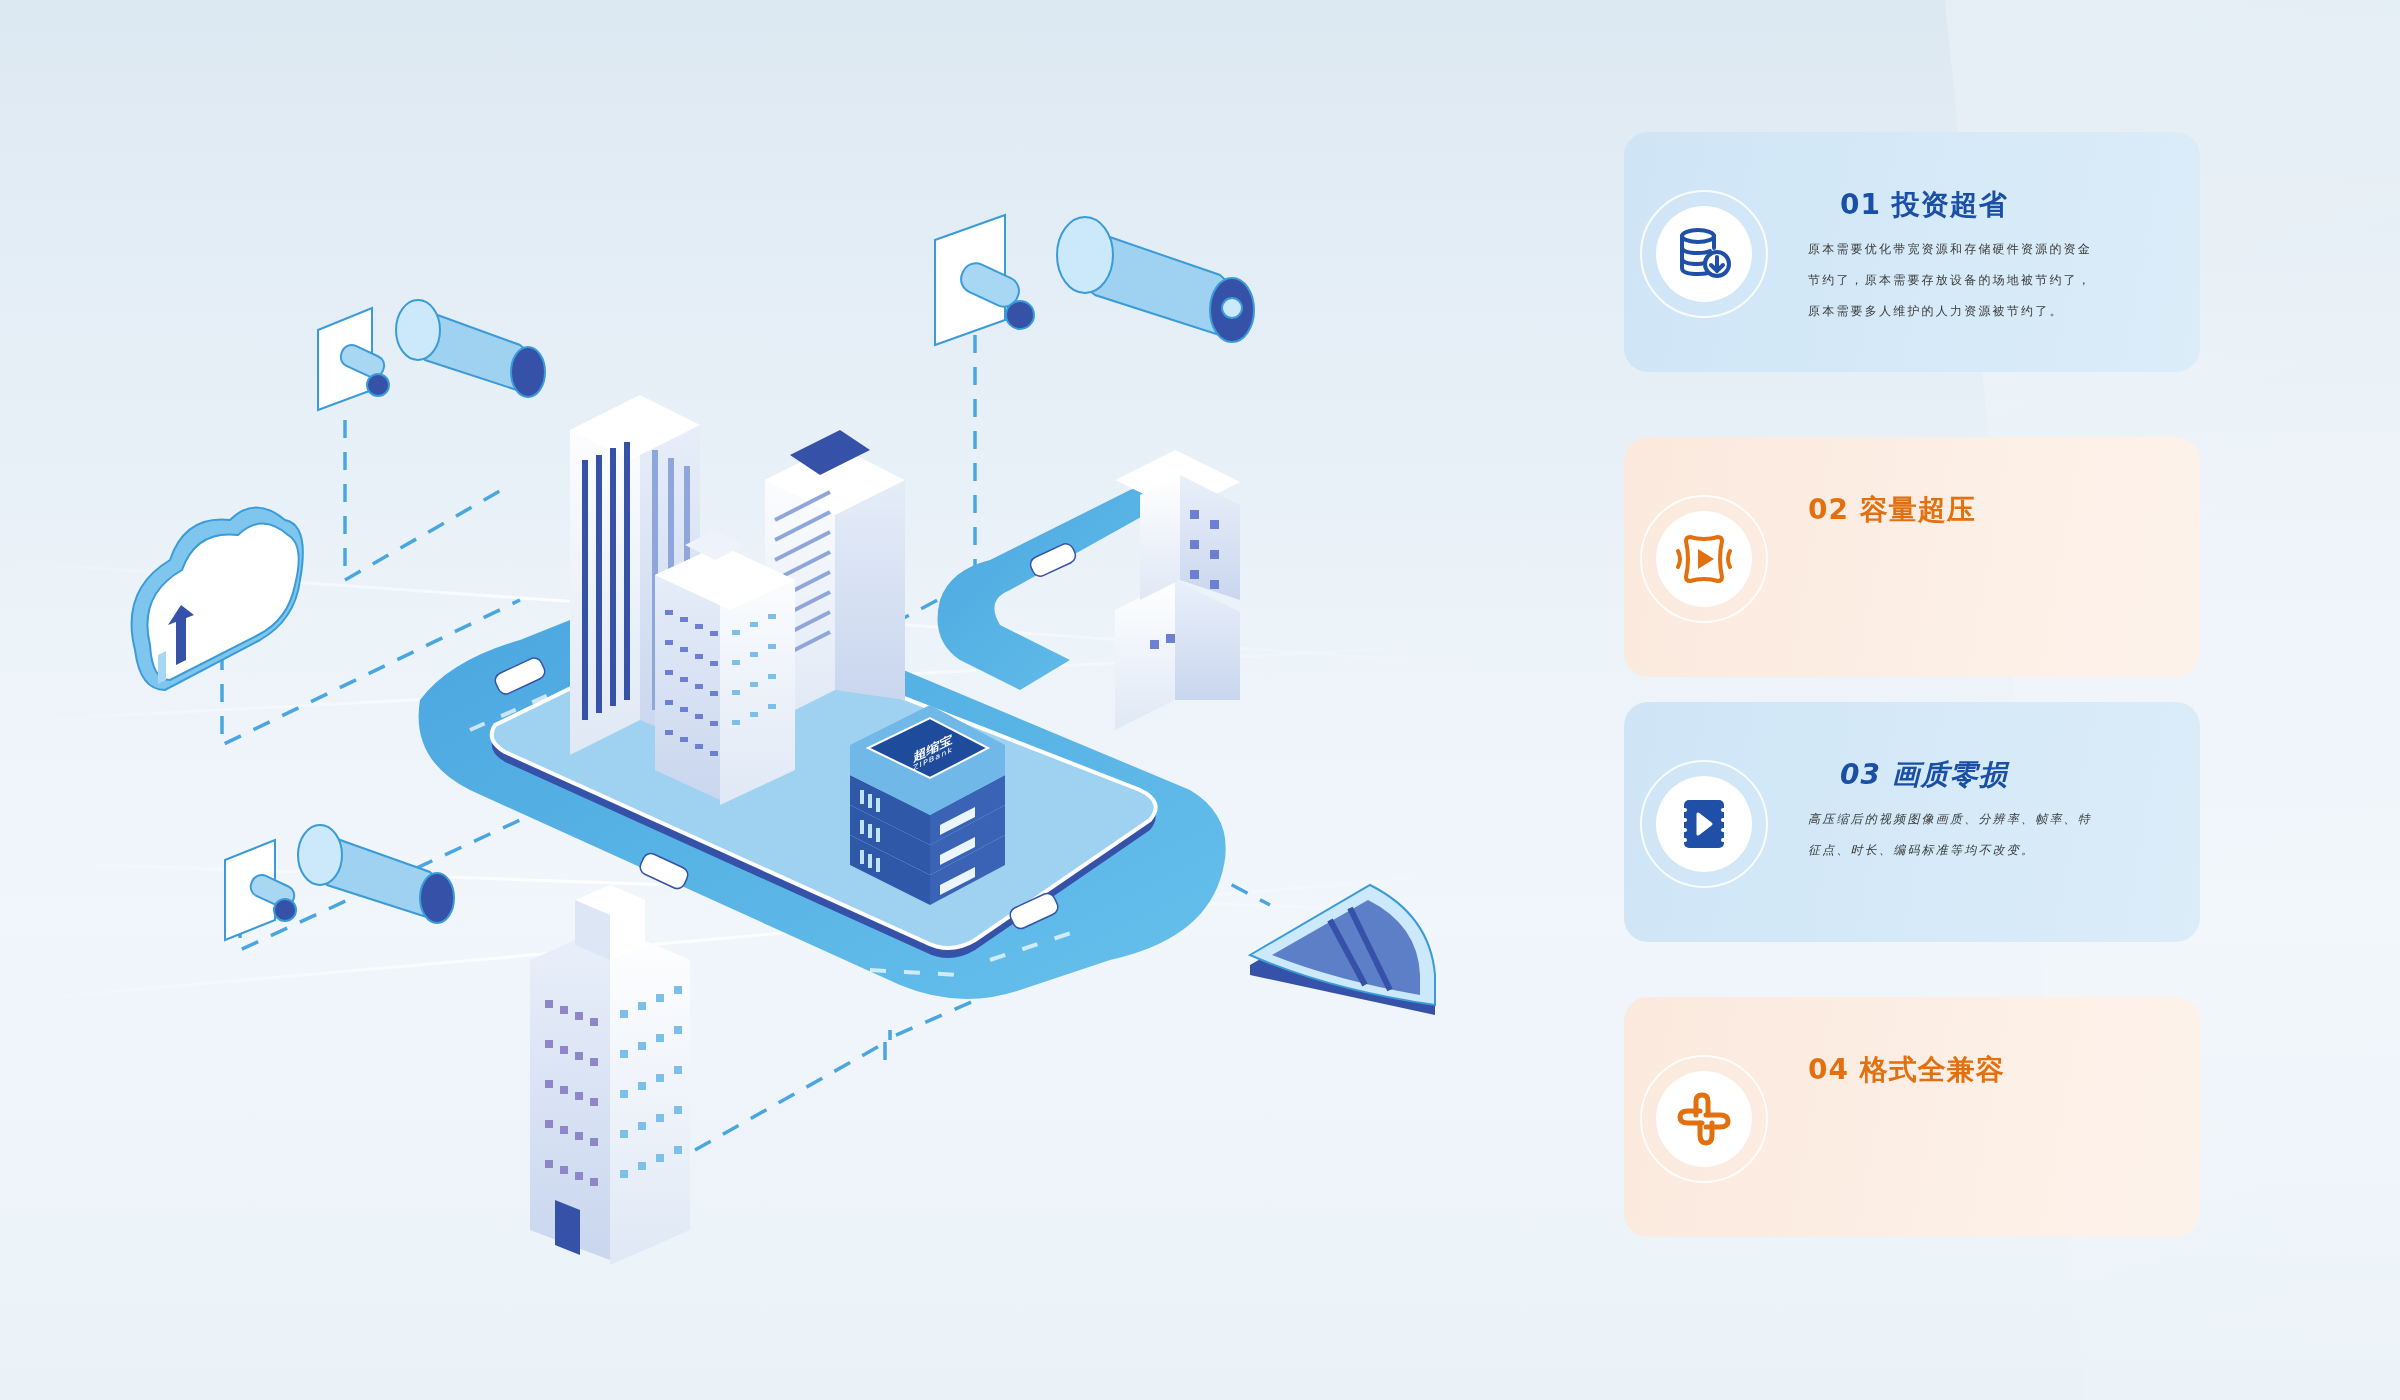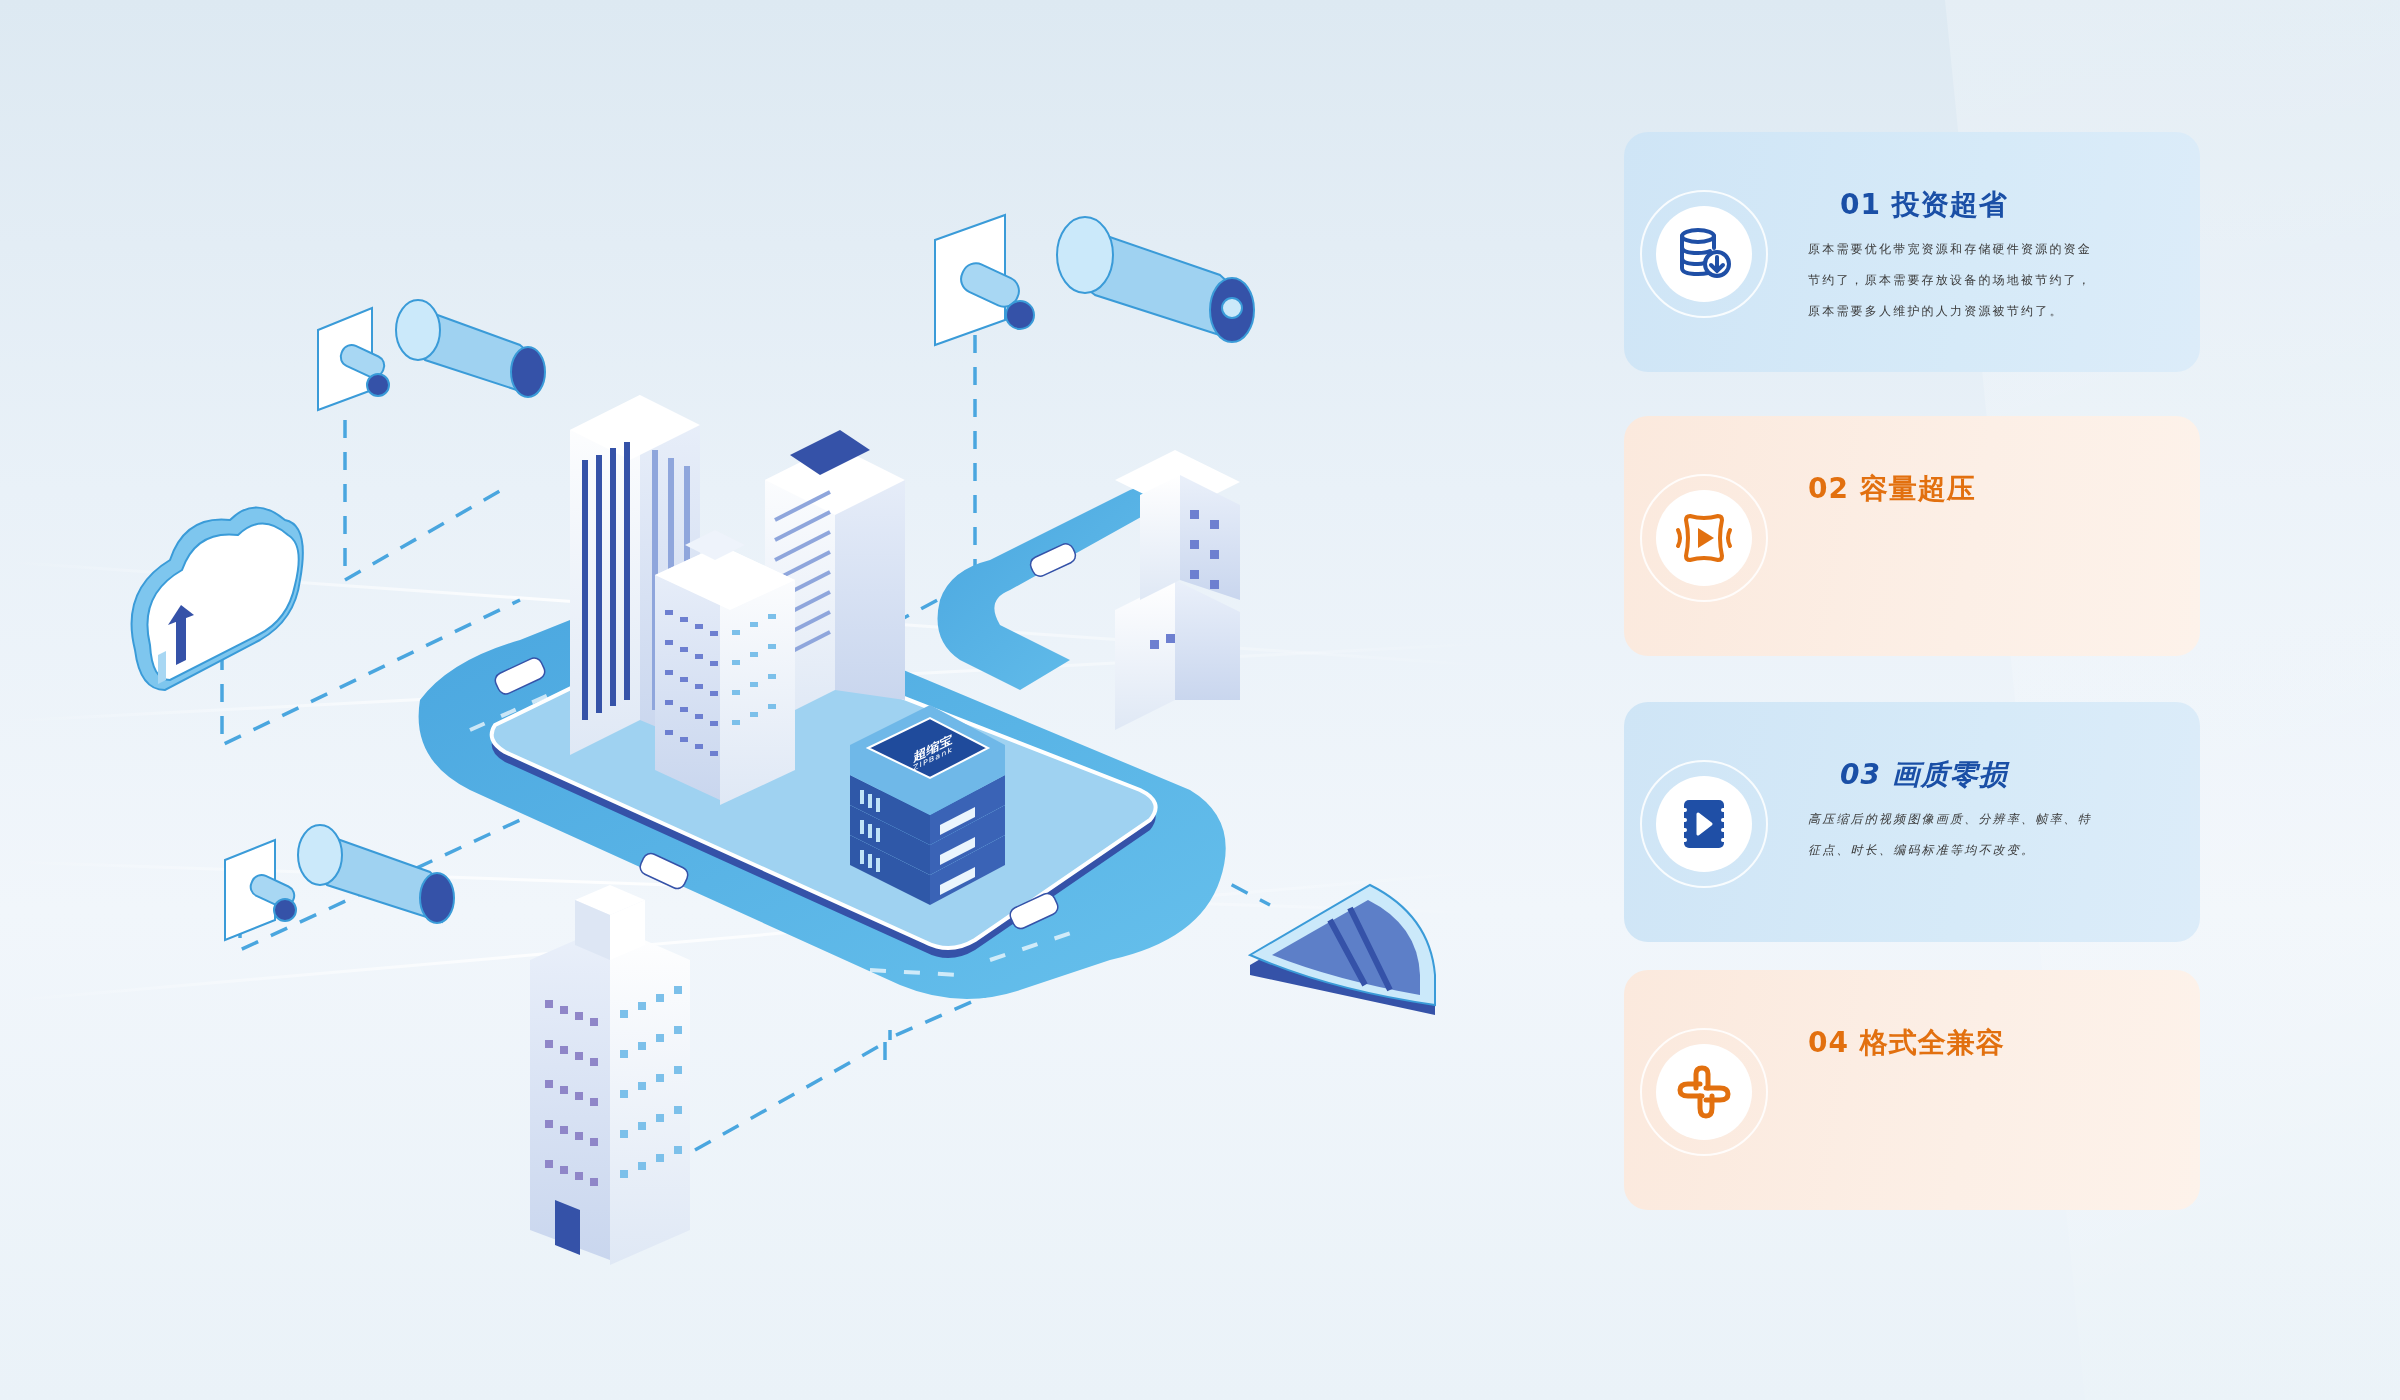--- a/index.html
+++ b/index.html
@@ -359,21 +359,21 @@
       </svg>
     </div>
     <div class="title">01 投资超省</div>
     <div class="desc">
       <div>原本需要优化带宽资源和存储硬件资源的资金</div>
       <div>节约了，原本需要存放设备的场地被节约了，</div>
       <div>原本需要多人维护的人力资源被节约了。</div>
     </div>
   </div>
 
-  <div class="card orange" style="top:284px;">
+  <div class="card orange" style="top:305px;">
     <div class="ring"></div>
     <div class="disc">
       <svg width="64" height="64" viewBox="0 0 64 64">
         <g fill="none" stroke="#e2700f" stroke-width="4" stroke-linecap="round">
           <path d="M18 10 Q32 14 46 10 Q50 10 50 14 Q46 32 50 50 Q50 54 46 54 Q32 50 18 54 Q14 54 14 50 Q18 32 14 14 Q14 10 18 10 Z"></path>
           <path d="M6 24 Q10 32 6 40"></path>
           <path d="M58 24 Q54 32 58 40"></path>
         </g>
         <polygon points="26,22 42,32 26,42" fill="#e2700f"></polygon>
       </svg>
@@ -399,21 +399,21 @@
         </g>
       </svg>
     </div>
     <div class="title">03 画质零损</div>
     <div class="desc">
       <div>高压缩后的视频图像画质、分辨率、帧率、特</div>
       <div>征点、时长、编码标准等均不改变。</div>
     </div>
   </div>
 
-  <div class="card orange" style="top:838px;text-align:center;">
+  <div class="card orange" style="top:865px;text-align:center;">
     <div class="ring"></div>
     <div class="disc">
       <svg width="64" height="64" viewBox="0 0 64 64">
         <g fill="none" stroke="#e2700f" stroke-width="5" stroke-linecap="round" stroke-linejoin="round">
           <path d="M28 36 V48 Q28 56 34 56 Q40 56 40 48 V36"></path>
           <path d="M36 28 V14 Q36 8 30 8 Q24 8 24 14 V28"></path>
           <path d="M28 24 H16 Q8 24 8 30 Q8 36 16 36 H30"></path>
           <path d="M34 40 H48 Q56 40 56 34 Q56 28 48 28 H34"></path>
         </g>
       </svg>

